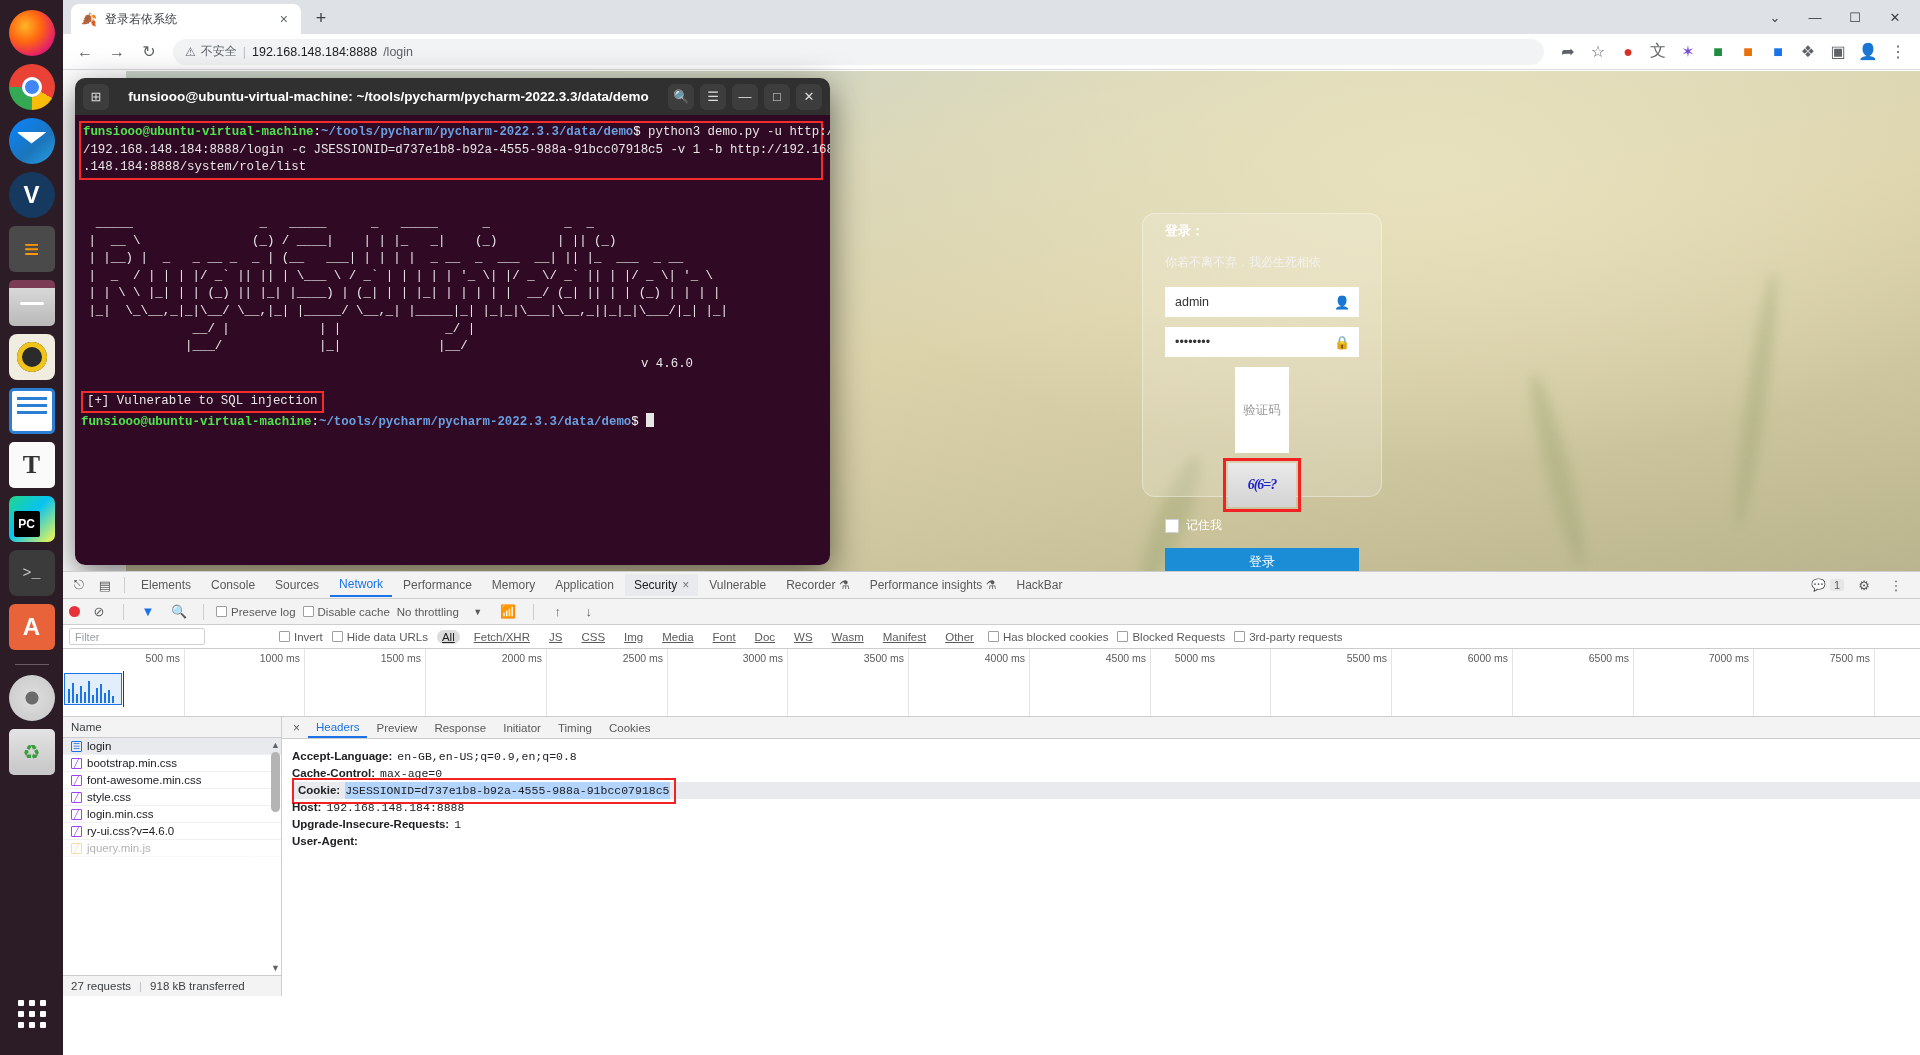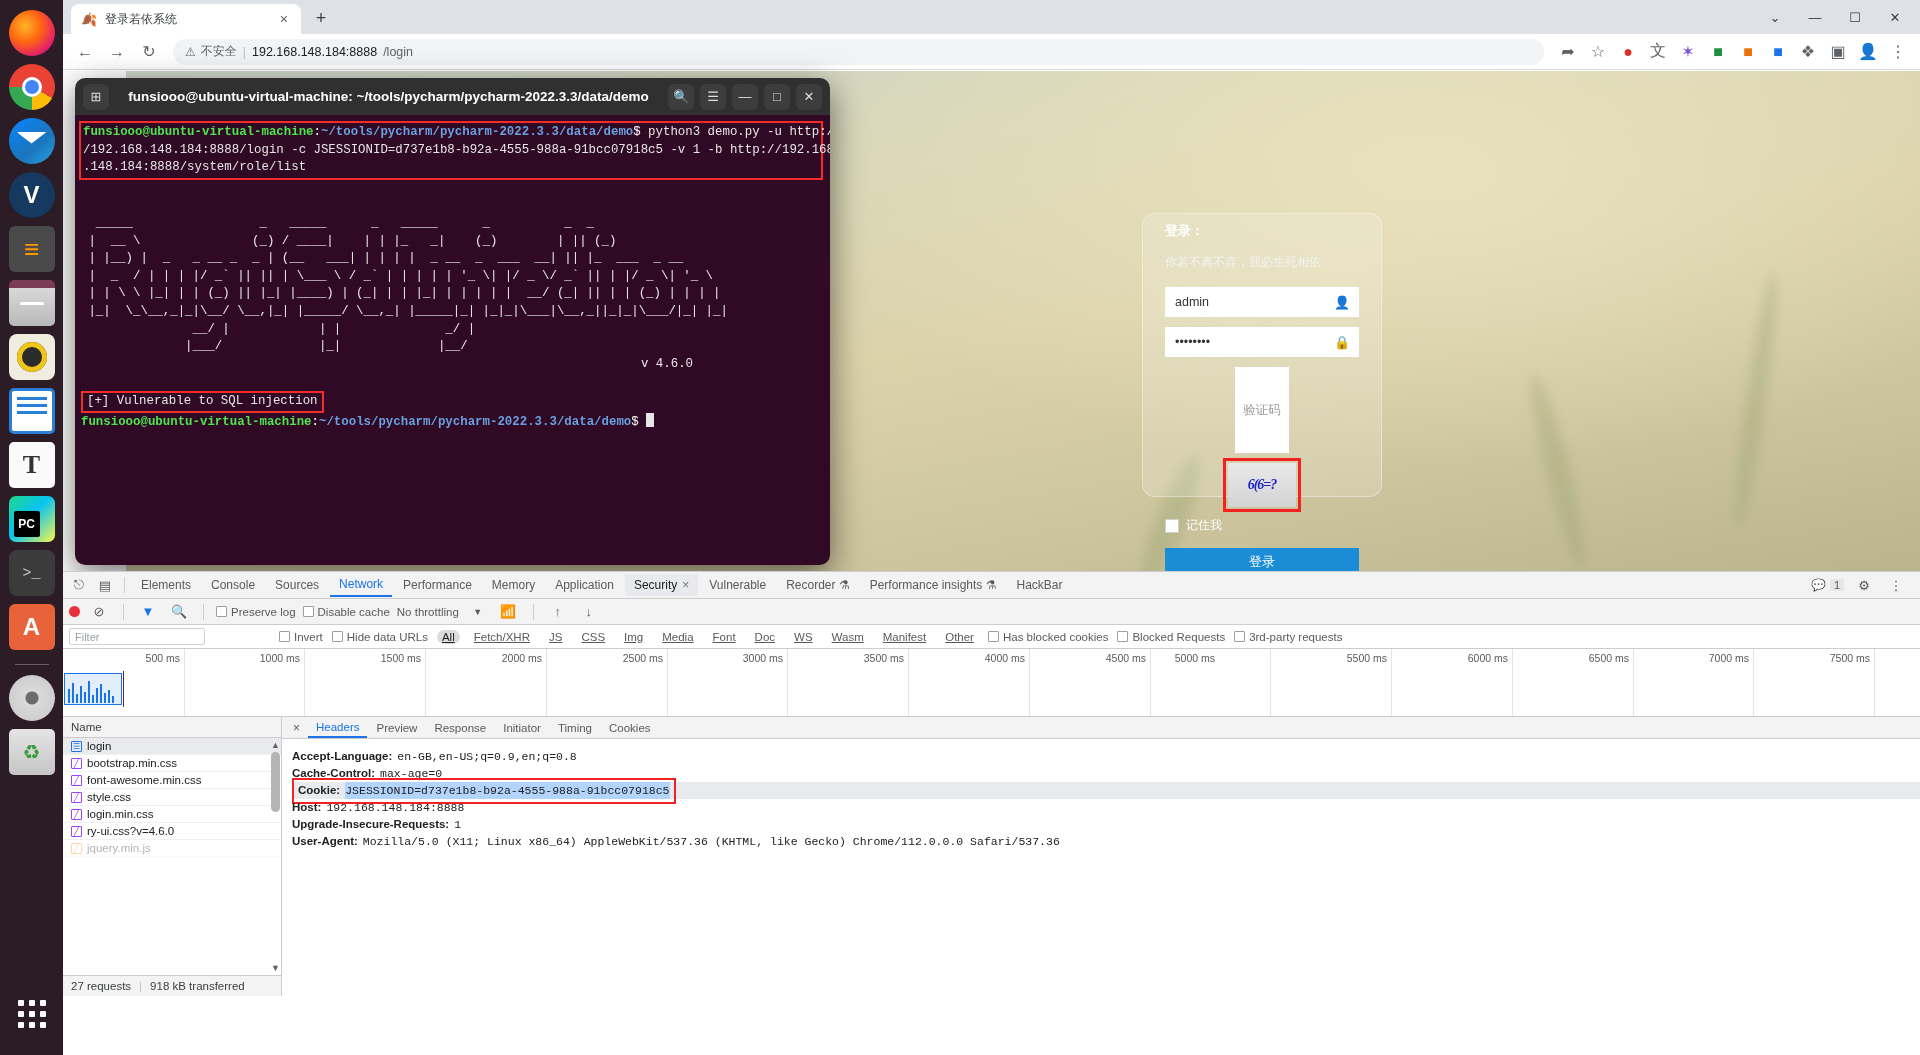--- a/index.html
+++ b/index.html
@@ -526,21 +526,20 @@
         <div class="hrow">
           <span class="hkey">Host:</span>
           <span class="hval">192.168.148.184:8888</span>
         </div>
         <div class="hrow">
           <span class="hkey">Upgrade-Insecure-Requests:</span>
           <span class="hval">1</span>
         </div>
         <div class="hrow">
           <span class="hkey">User-Agent:</span>
-          <span class="hval">Mozilla/5.0 (X11; Linux x86_64) AppleWebKit/537.36 (KHTML, like Gecko) Chrome/112.0.0.0 Safari/537.36</span>
         </div>
       </div>
     </div>
   </div>
 </div>
 
 <div id="dock">
   <div class="dock-item ic-firefox"></div>
   <div class="dock-item ic-chrome"></div>
   <div class="dock-item ic-thunder"></div>

